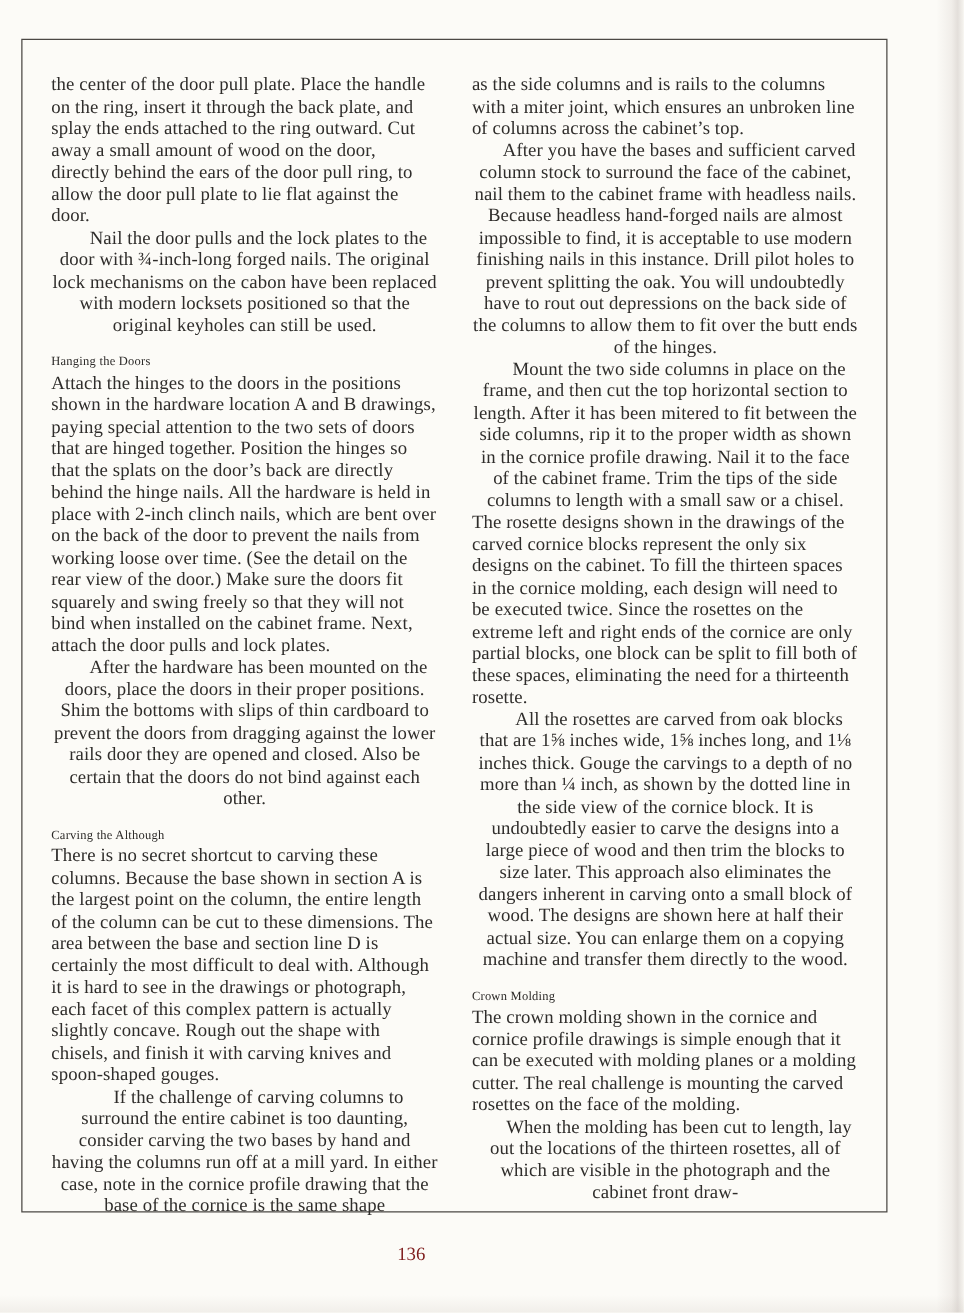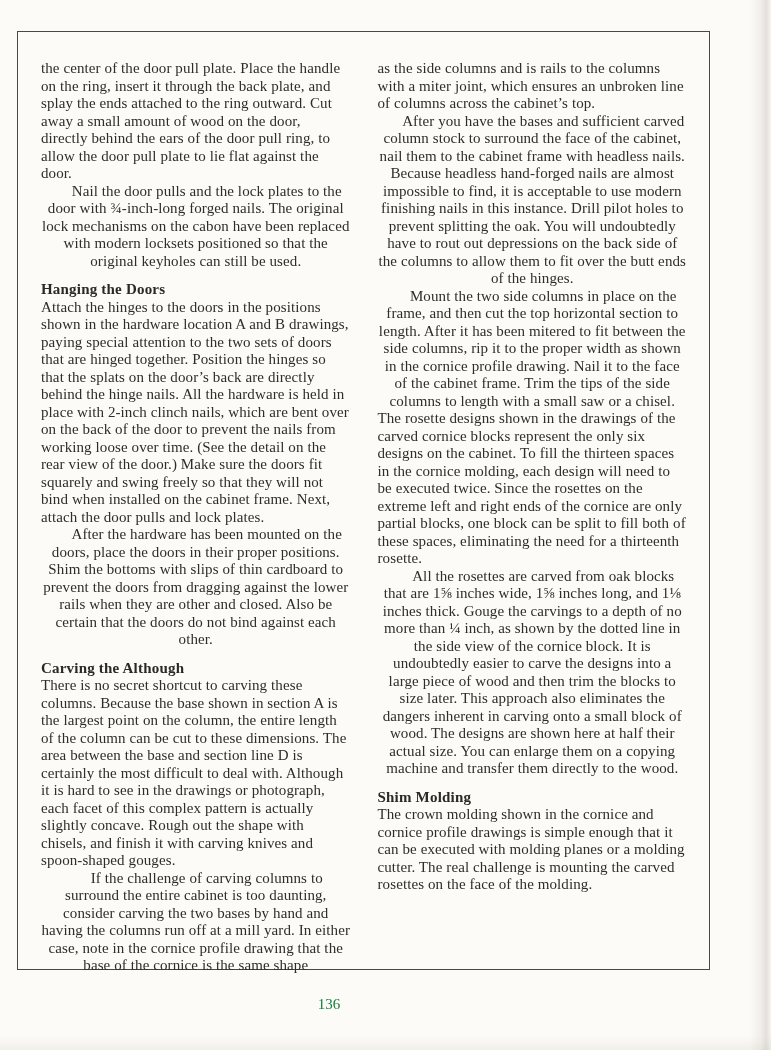--- a/index.html
+++ b/index.html
@@ -40,61 +40,62 @@
     letter-spacing: 0.1px;
   }
   .col p {
     text-align: left;
   }
   .col p.indent {
     text-indent: 22px;
     text-align: center;
   }
   .col h3 {
-    font-size: 15px;
-    font-weight: 700;
+    font-size: 10px;
+    font-weight: 400;
     line-height: 17.5px;
     margin-top: 11px;
     letter-spacing: 0.2px;
     color: #2b2927;
   }
   .page-number {
     position: absolute;
     left: 0; top: 996px;
     width: 658px;
     text-align: center;
     font-size: 15px;
-    color: #15803d;
+    color: #7f1d1d;
   }
 </style>
 </head>
 <body>
 
 <div class="frame">
   <div class="columns">
 
     <div class="col">
       <p>the center of the door pull plate. Place the handle on the ring, insert it through the back plate, and splay the ends attached to the ring outward. Cut away a small amount of wood on the door, directly behind the ears of the door pull ring, to allow the door pull plate to lie flat against the door.</p>
       <p class="indent">Nail the door pulls and the lock plates to the door with ¾-inch-long forged nails. The original lock mechanisms on the cabon have been replaced with modern locksets positioned so that the original keyholes can still be used.</p>
       <h3>Hanging the Doors</h3>
       <p>Attach the hinges to the doors in the positions shown in the hardware location A and B drawings, paying special attention to the two sets of doors that are hinged together. Position the hinges so that the splats on the door’s back are directly behind the hinge nails. All the hardware is held in place with 2-inch clinch nails, which are bent over on the back of the door to prevent the nails from working loose over time. (See the detail on the rear view of the door.) Make sure the doors fit squarely and swing freely so that they will not bind when installed on the cabinet frame. Next, attach the door pulls and lock plates.</p>
-      <p class="indent">After the hardware has been mounted on the doors, place the doors in their proper positions. Shim the bottoms with slips of thin cardboard to prevent the doors from dragging against the lower rails when they are other and closed. Also be certain that the doors do not bind against each other.</p>
+      <p class="indent">After the hardware has been mounted on the doors, place the doors in their proper positions. Shim the bottoms with slips of thin cardboard to prevent the doors from dragging against the lower rails door they are opened and closed. Also be certain that the doors do not bind against each other.</p>
       <h3>Carving the Although</h3>
       <p>There is no secret shortcut to carving these columns. Because the base shown in section A is the largest point on the column, the entire length of the column can be cut to these dimensions. The area between the base and section line D is certainly the most difficult to deal with. Although it is hard to see in the drawings or photograph, each facet of this complex pattern is actually slightly concave. Rough out the shape with chisels, and finish it with carving knives and spoon-shaped gouges.</p>
       <p class="indent">If the challenge of carving columns to surround the entire cabinet is too daunting, consider carving the two bases by hand and having the columns run off at a mill yard. In either case, note in the cornice profile drawing that the base of the cornice is the same shape</p>
     </div>
 
     <div class="col">
       <p>as the side columns and is rails to the columns with a miter joint, which ensures an unbroken line of columns across the cabinet’s top.</p>
       <p class="indent">After you have the bases and sufficient carved column stock to surround the face of the cabinet, nail them to the cabinet frame with headless nails. Because headless hand-forged nails are almost impossible to find, it is acceptable to use modern finishing nails in this instance. Drill pilot holes to prevent splitting the oak. You will undoubtedly have to rout out depressions on the back side of the columns to allow them to fit over the butt ends of the hinges.</p>
       <p class="indent">Mount the two side columns in place on the frame, and then cut the top horizontal section to length. After it has been mitered to fit between the side columns, rip it to the proper width as shown in the cornice profile drawing. Nail it to the face of the cabinet frame. Trim the tips of the side columns to length with a small saw or a chisel.</p>
       <p>The rosette designs shown in the drawings of the carved cornice blocks represent the only six designs on the cabinet. To fill the thirteen spaces in the cornice molding, each design will need to be executed twice. Since the rosettes on the extreme left and right ends of the cornice are only partial blocks, one block can be split to fill both of these spaces, eliminating the need for a thirteenth rosette.</p>
       <p class="indent">All the rosettes are carved from oak blocks that are 1⅝ inches wide, 1⅝ inches long, and 1⅛ inches thick. Gouge the carvings to a depth of no more than ¼ inch, as shown by the dotted line in the side view of the cornice block. It is undoubtedly easier to carve the designs into a large piece of wood and then trim the blocks to size later. This approach also eliminates the dangers inherent in carving onto a small block of wood. The designs are shown here at half their actual size. You can enlarge them on a copying machine and transfer them directly to the wood.</p>
-      <h3>Shim Molding</h3>
+      <h3>Crown Molding</h3>
       <p>The crown molding shown in the cornice and cornice profile drawings is simple enough that it can be executed with molding planes or a molding cutter. The real challenge is mounting the carved rosettes on the face of the molding.</p>
+      <p class="indent">When the molding has been cut to length, lay out the locations of the thirteen rosettes, all of which are visible in the photograph and the cabinet front draw-</p>
     </div>
 
   </div>
 </div>
 
 <div class="page-number">136</div>
 
 <div class="page-edge-right"></div>
 <div class="page-edge-bottom"></div>
 

